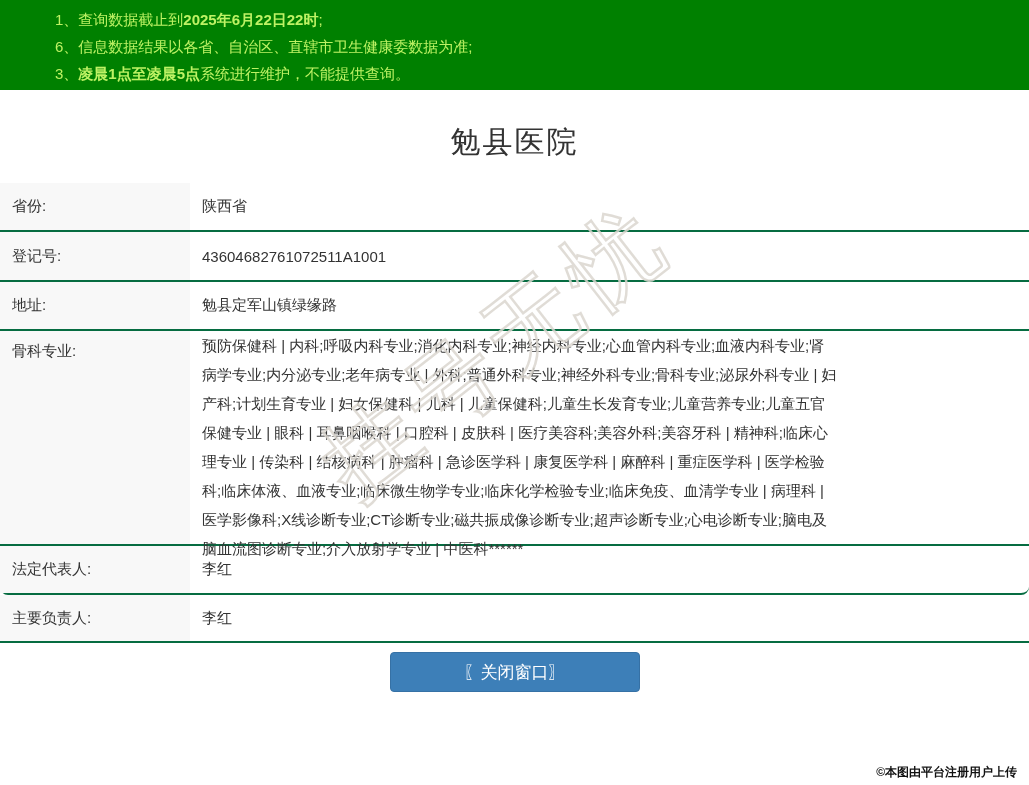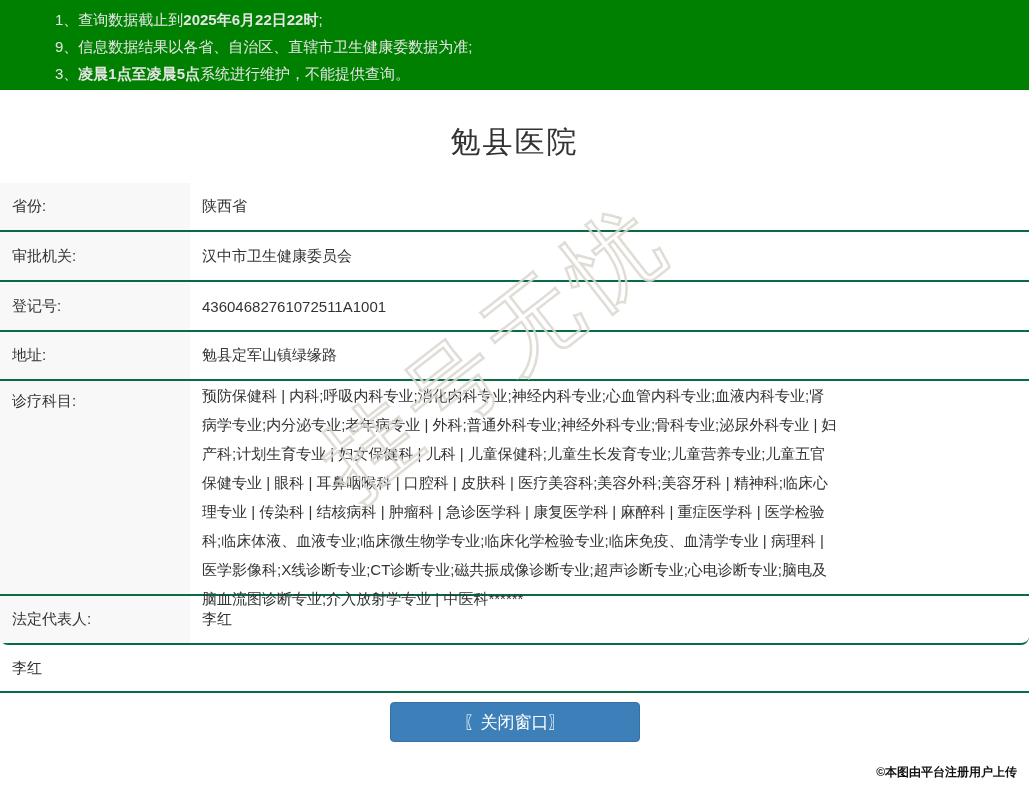--- a/index.html
+++ b/index.html
@@ -9,21 +9,21 @@
     font-family:"Liberation Sans","DejaVu Sans",sans-serif;
     color:var(--text,#333);
   }
   
   .notice-bar{
     width:100%;height:90px;box-sizing:border-box;
     background:var(--header-bg,#008000);
     padding:6px 0 0 55px;
   }
   .notice-line{
-    color:#e5e5e5;font-size:15px;line-height:27px;white-space:nowrap;
+    color:#bef264;font-size:15px;line-height:27px;white-space:nowrap;
   }
   .notice-line b{font-weight:bold;}
   
   .title-wrap{height:93px;line-height:104px;text-align:center;}
   .page-title{font-size:30px;color:#333;letter-spacing:2px;}
   
   .info-table{width:100%;}
   .row{
     display:flex;align-items:center;
     border-bottom:2px solid var(--divider,#066c41);
@@ -68,54 +68,51 @@
     position:absolute;right:12px;bottom:4px;z-index:6;
     font-size:12px;font-weight:bold;color:#111;
     text-shadow:-1px -1px 0 #fff,1px -1px 0 #fff,-1px 1px 0 #fff,1px 1px 0 #fff;
   }
 </style>
 </head>
 <body>
 
 <div class="notice-bar">
   <div class="notice-line"><span>1、查询数据截止到</span><b>2025年6月22日22时</b><span>;</span></div>
-  <div class="notice-line"><span>9、信息数据结果以各省、自治区、直辖市卫生健康委数据为准;</span></div>
+  <div class="notice-line"><span>6、信息数据结果以各省、自治区、直辖市卫生健康委数据为准;</span></div>
   <div class="notice-line"><span>3、</span><b>凌晨1点至凌晨5点</b><span>系统进行维护，不能提供查询。</span></div>
 </div>
 
 <div class="title-wrap">
   <span class="page-title">勉县医院</span>
 </div>
 
 <div class="info-table">
   <div class="row r1">
     <div class="label">省份:</div>
     <div class="value">陕西省</div>
   </div>
-  <div class="row r2">
-    <div class="label">审批机关:</div>
-    <div class="value">汉中市卫生健康委员会</div>
-  </div>
   <div class="row r3">
     <div class="label">登记号:</div>
     <div class="value">43604682761072511A1001</div>
   </div>
   <div class="row r4">
     <div class="label">地址:</div>
     <div class="value">勉县定军山镇绿缘路</div>
   </div>
   <div class="row r5">
-    <div class="label">诊疗科目:</div>
+    <div class="label">骨科专业:</div>
     <div class="value">预防保健科 | 内科;呼吸内科专业;消化内科专业;神经内科专业;心血管内科专业;血液内科专业;肾病学专业;内分泌专业;老年病专业 | 外科;普通外科专业;神经外科专业;骨科专业;泌尿外科专业 | 妇产科;计划生育专业 | 妇女保健科 | 儿科 | 儿童保健科;儿童生长发育专业;儿童营养专业;儿童五官保健专业 | 眼科 | 耳鼻咽喉科 | 口腔科 | 皮肤科 | 医疗美容科;美容外科;美容牙科 | 精神科;临床心理专业 | 传染科 | 结核病科 | 肿瘤科 | 急诊医学科 | 康复医学科 | 麻醉科 | 重症医学科 | 医学检验科;临床体液、血液专业;临床微生物学专业;临床化学检验专业;临床免疫、血清学专业 | 病理科 | 医学影像科;X线诊断专业;CT诊断专业;磁共振成像诊断专业;超声诊断专业;心电诊断专业;脑电及脑血流图诊断专业;介入放射学专业 | 中医科******</div>
   </div>
   <div class="row r7">
     <div class="label">法定代表人:</div>
     <div class="value">李红</div>
   </div>
   <div class="row r8">
+    <div class="label">主要负责人:</div>
     <div class="value">李红</div>
   </div>
 </div>
 
 <div class="btn-wrap">
   <button class="close-btn">〖关闭窗口〗</button>
 </div>
 
 <div class="watermark">挂号无忧</div>
 <div class="copyright">©本图由平台注册用户上传</div>

